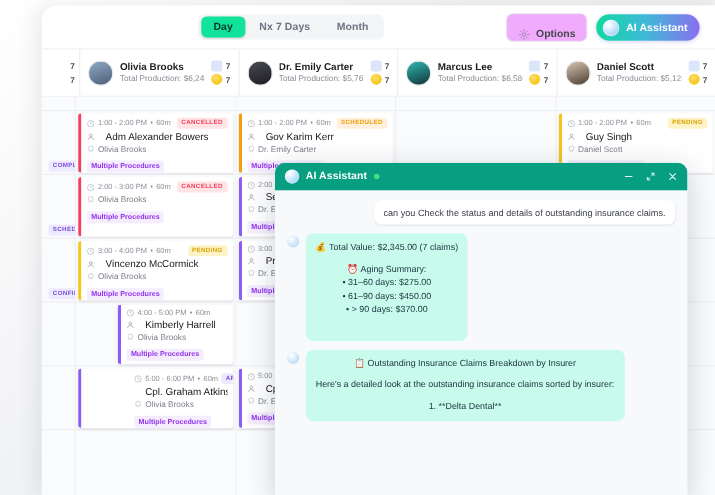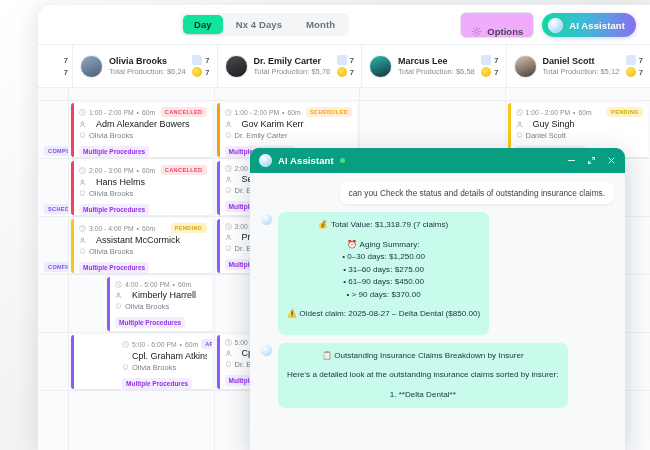--- a/index.html
+++ b/index.html
@@ -133,21 +133,21 @@
   .sp{height:7px;}
 </style>
 </head>
 <body>
 
 <div class="app">
 
   <div class="toolbar">
     <div class="segctl">
       <div class="seg active">Day</div>
-      <div class="seg">Nx 4 Days</div>
+      <div class="seg">Nx 7 Days</div>
       <div class="seg">Month</div>
     </div>
     <div class="topright">
       <div class="optbtn">
         <svg class="ic gear" viewBox="0 0 20 20">
           <circle cx="10" cy="10" r="3" fill="none" stroke="#6b7280" stroke-width="1.6"></circle>
           <path d="M10 1.8v2.4M10 15.8v2.4M1.8 10h2.4M15.8 10h2.4M4.2 4.2l1.7 1.7M14.1 14.1l1.7 1.7M15.8 4.2l-1.7 1.7M5.9 14.1l-1.7 1.7" stroke="#6b7280" stroke-width="1.6" stroke-linecap="round"></path>
         </svg>
         <span>Options</span>
       </div>
@@ -298,27 +298,20 @@
             <svg class="ic" width="7" height="7" viewBox="0 0 12 12">
                 <circle cx="6" cy="6" r="5" fill="none" stroke="#b6bbc2" stroke-width="1.2"></circle>
                 <path d="M6 3.3V6l2 1.3" stroke="#b6bbc2" stroke-width="1.2" fill="none" stroke-linecap="round"></path>
               </svg>
             <span>2:00 - 3:00 PM</span>
             <span>•</span>
               <span>60m</span>
           </div>
           <div class="badge b-cancelled">CANCELLED</div>
         </div>
-        <div class="nm">
-          <svg class="ic" width="7" height="7" viewBox="0 0 12 12">
-              <circle cx="6" cy="3.6" r="2.1" fill="none" stroke="#9aa0a8" stroke-width="1.2"></circle>
-              <path d="M1.8 10.5c0-2.2 1.9-3.5 4.2-3.5s4.2 1.3 4.2 3.5" fill="none" stroke="#9aa0a8" stroke-width="1.2"></path>
-            </svg>
-          <span>Hans Helms</span>
-        </div>
         <div class="pv">
           <svg class="ic" width="7" height="7" viewBox="0 0 12 12">
               <path d="M3 2.2c1.6-.9 4.4-.9 6 0 1 .6.6 2.6.2 4-.3 1.2-.6 3.6-1.5 3.6s-.7-2.3-1.7-2.3-.8 2.3-1.7 2.3-1.2-2.4-1.5-3.6c-.4-1.4-.8-3.4.2-4z" fill="none" stroke="#b2b7bf" stroke-width="1"></path>
             </svg>
           <span>Olivia Brooks</span>
         </div>
         <div class="proc">Multiple Procedures</div>
       </div>
 
       <div class="appt" style="top:131px;border-left-color:#f5c518;">
@@ -332,21 +325,21 @@
             <span>•</span>
               <span>60m</span>
           </div>
           <div class="badge b-pending">PENDING</div>
         </div>
         <div class="nm">
           <svg class="ic" width="7" height="7" viewBox="0 0 12 12">
               <circle cx="6" cy="3.6" r="2.1" fill="none" stroke="#9aa0a8" stroke-width="1.2"></circle>
               <path d="M1.8 10.5c0-2.2 1.9-3.5 4.2-3.5s4.2 1.3 4.2 3.5" fill="none" stroke="#9aa0a8" stroke-width="1.2"></path>
             </svg>
-          <span>Assistant McCormick</span>
+          <span>Vincenzo McCormick</span>
         </div>
         <div class="pv">
           <svg class="ic" width="7" height="7" viewBox="0 0 12 12">
               <path d="M3 2.2c1.6-.9 4.4-.9 6 0 1 .6.6 2.6.2 4-.3 1.2-.6 3.6-1.5 3.6s-.7-2.3-1.7-2.3-.8 2.3-1.7 2.3-1.2-2.4-1.5-3.6c-.4-1.4-.8-3.4.2-4z" fill="none" stroke="#b2b7bf" stroke-width="1"></path>
             </svg>
           <span>Olivia Brooks</span>
         </div>
         <div class="proc">Multiple Procedures</div>
       </div>
 
@@ -599,29 +592,27 @@
 
     <div class="aibody">
 
       <div class="msgrow right">
         <div class="bub-user">can you Check the status and details of outstanding insurance claims.</div>
       </div>
 
       <div class="msgrow">
         <span class="ava-ai"></span>
         <div class="bub-ai">
-          <div>💰 Total Value: $1,318.79 (7 claims)</div>
+          <div>💰 Total Value: $2,345.00 (7 claims)</div>
           <div class="sp"></div>
           <div>⏰ Aging Summary:</div>
-          <div>• 0–30 days: $1,250.00</div>
           <div>• 31–60 days: $275.00</div>
           <div>• 61–90 days: $450.00</div>
           <div>• &gt; 90 days: $370.00</div>
           <div class="sp"></div>
-          <div>⚠️ Oldest claim: 2025-08-27 – Delta Dental ($850.00)</div>
           <div class="sp"></div>
         </div>
       </div>
 
 
       <div class="msgrow">
         <span class="ava-ai"></span>
         <div class="bub-ai">
           <div>📋 Outstanding Insurance Claims Breakdown by Insurer</div>
           <div class="sp"></div>

